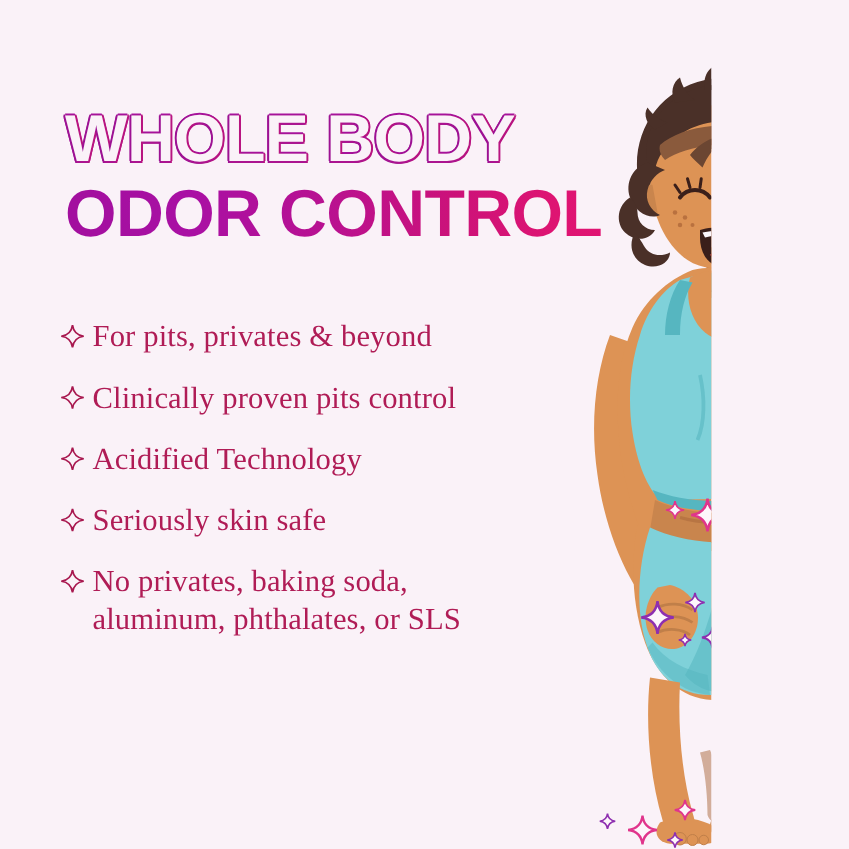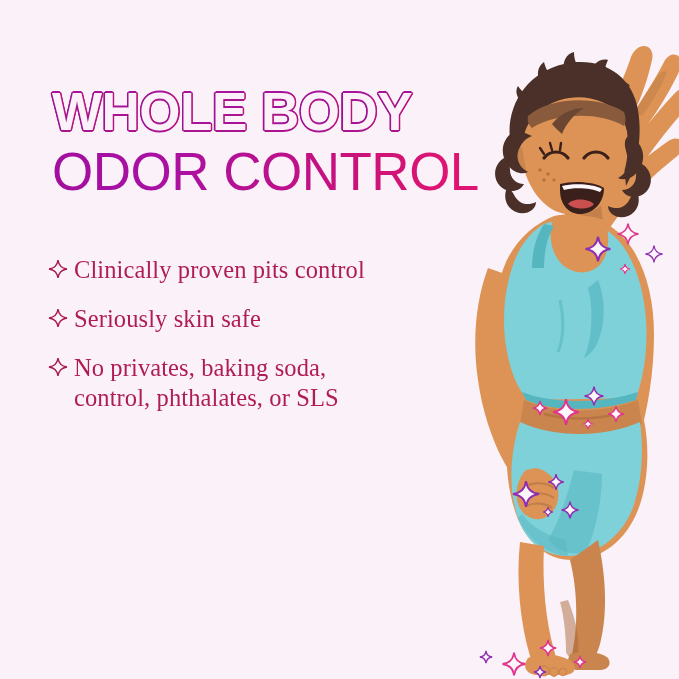--- a/index.html
+++ b/index.html
@@ -8,21 +8,21 @@
   }
   body {
     width: 679px;
     height: 679px;
     overflow: hidden;
     background: #faf2f8;
     font-family: "Liberation Serif", serif;
   }
   #root {
     position: relative;
-    width: 679px;
+    width: 569px;
     height: 679px;
     background: #faf2f8;
     overflow: hidden;
   }
 
   
   .headline {
     position: absolute;
     left: 52px;
     top: 82px;
@@ -50,21 +50,21 @@
     color: #faf2f8;
     text-shadow:
       -1.6px 0 0 #9d1193,  1.6px 0 0 #b81480,
       0 -1.6px 0 #a6129a,  0  1.6px 0 #ab1490,
       -1.2px -1.2px 0 #9d1193, 1.2px -1.2px 0 #b81480,
       -1.2px  1.2px 0 #9d1193, 1.2px  1.2px 0 #b81480;
   }
   .solid-text {
     display: block;
     font-family: "Liberation Sans", sans-serif;
-    font-weight: 400;
+    font-weight: 700;
     font-size: 53px;
     line-height: 60px;
     letter-spacing: -0.5px;
     white-space: nowrap;
     background: linear-gradient(90deg, #a20f9e 0%, #a910a4 22%, #b81191 45%, #cc1279 68%, #de1472 85%, #e11573 100%);
     -webkit-background-clip: text;
     background-clip: text;
     -webkit-text-fill-color: transparent;
     color: transparent;
   }
@@ -115,53 +115,73 @@
     <div class="outline-wrap">
       <span class="outline-text">WHOLE BODY</span>
     </div>
     <div>
       <span class="solid-text">ODOR CONTROL</span>
     </div>
   </div>
 
   <div class="bullets">
 
-
     <div class="bullet-row">
       <span class="bullet-mark">
         <svg width="20" height="20" viewBox="0 0 20 20">
           <path d="M10 1 C10.7 6.4 13.6 9.3 19 10 C13.6 10.7 10.7 13.6 10 19 C9.3 13.6 6.4 10.7 1 10 C6.4 9.3 9.3 6.4 10 1 Z" fill="none" stroke="#a8184f" stroke-width="1.4"></path>
         </svg>
       </span>
       <span class="bullet-text">
-        <span>Clinically proven pits control</span>
-      </span>
-    </div>
-
+        <span>For pits, privates &amp; beyond</span>
+      </span>
+    </div>
 
     <div class="bullet-row">
       <span class="bullet-mark">
         <svg width="20" height="20" viewBox="0 0 20 20">
           <path d="M10 1 C10.7 6.4 13.6 9.3 19 10 C13.6 10.7 10.7 13.6 10 19 C9.3 13.6 6.4 10.7 1 10 C6.4 9.3 9.3 6.4 10 1 Z" fill="none" stroke="#a8184f" stroke-width="1.4"></path>
         </svg>
       </span>
       <span class="bullet-text">
-        <span>Seriously skin safe</span>
+        <span>Clinically proven pits control</span>
       </span>
     </div>
 
     <div class="bullet-row">
       <span class="bullet-mark">
         <svg width="20" height="20" viewBox="0 0 20 20">
           <path d="M10 1 C10.7 6.4 13.6 9.3 19 10 C13.6 10.7 10.7 13.6 10 19 C9.3 13.6 6.4 10.7 1 10 C6.4 9.3 9.3 6.4 10 1 Z" fill="none" stroke="#a8184f" stroke-width="1.4"></path>
         </svg>
       </span>
       <span class="bullet-text">
+        <span>Acidified Technology</span>
+      </span>
+    </div>
+
+    <div class="bullet-row">
+      <span class="bullet-mark">
+        <svg width="20" height="20" viewBox="0 0 20 20">
+          <path d="M10 1 C10.7 6.4 13.6 9.3 19 10 C13.6 10.7 10.7 13.6 10 19 C9.3 13.6 6.4 10.7 1 10 C6.4 9.3 9.3 6.4 10 1 Z" fill="none" stroke="#a8184f" stroke-width="1.4"></path>
+        </svg>
+      </span>
+      <span class="bullet-text">
+        <span>Seriously skin safe</span>
+      </span>
+    </div>
+
+    <div class="bullet-row">
+      <span class="bullet-mark">
+        <svg width="20" height="20" viewBox="0 0 20 20">
+          <path d="M10 1 C10.7 6.4 13.6 9.3 19 10 C13.6 10.7 10.7 13.6 10 19 C9.3 13.6 6.4 10.7 1 10 C6.4 9.3 9.3 6.4 10 1 Z" fill="none" stroke="#a8184f" stroke-width="1.4"></path>
+        </svg>
+      </span>
+      <span class="bullet-text">
         <span>No privates, baking soda,</span>
-        <span class="l2">control, phthalates, or SLS</span>
+        <span class="l2">aluminum, phthalates, or SLS</span>
       </span>
     </div>
 
   </div>
 
   <div class="illustration">
     <svg width="231" height="679" viewBox="0 0 231 679" xmlns="http://www.w3.org/2000/svg">
       <defs>
         <g id="spark4">
           <path d="M0 -10 C0.7 -4 4 -0.7 10 0 C4 0.7 0.7 4 0 10 C-0.7 4 -4 0.7 -10 0 C-4 -0.7 -0.7 -4 0 -10 Z"></path>

